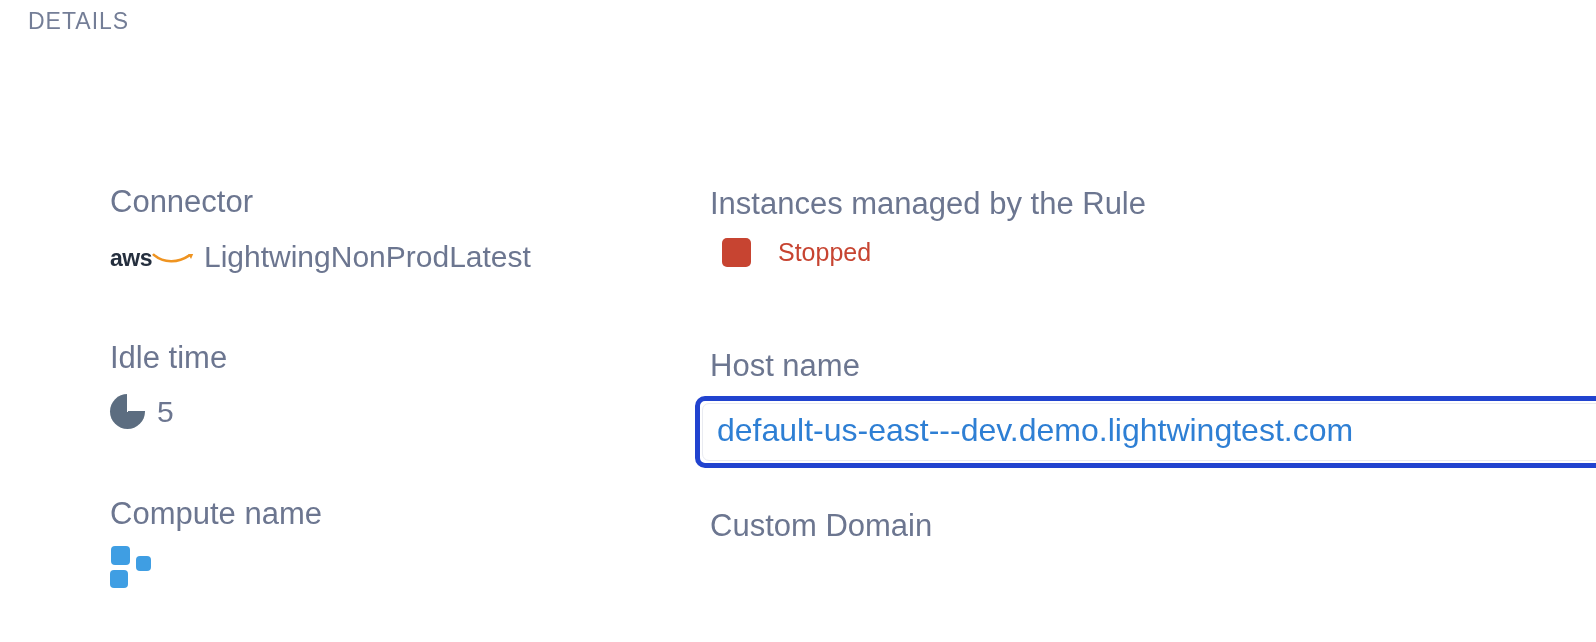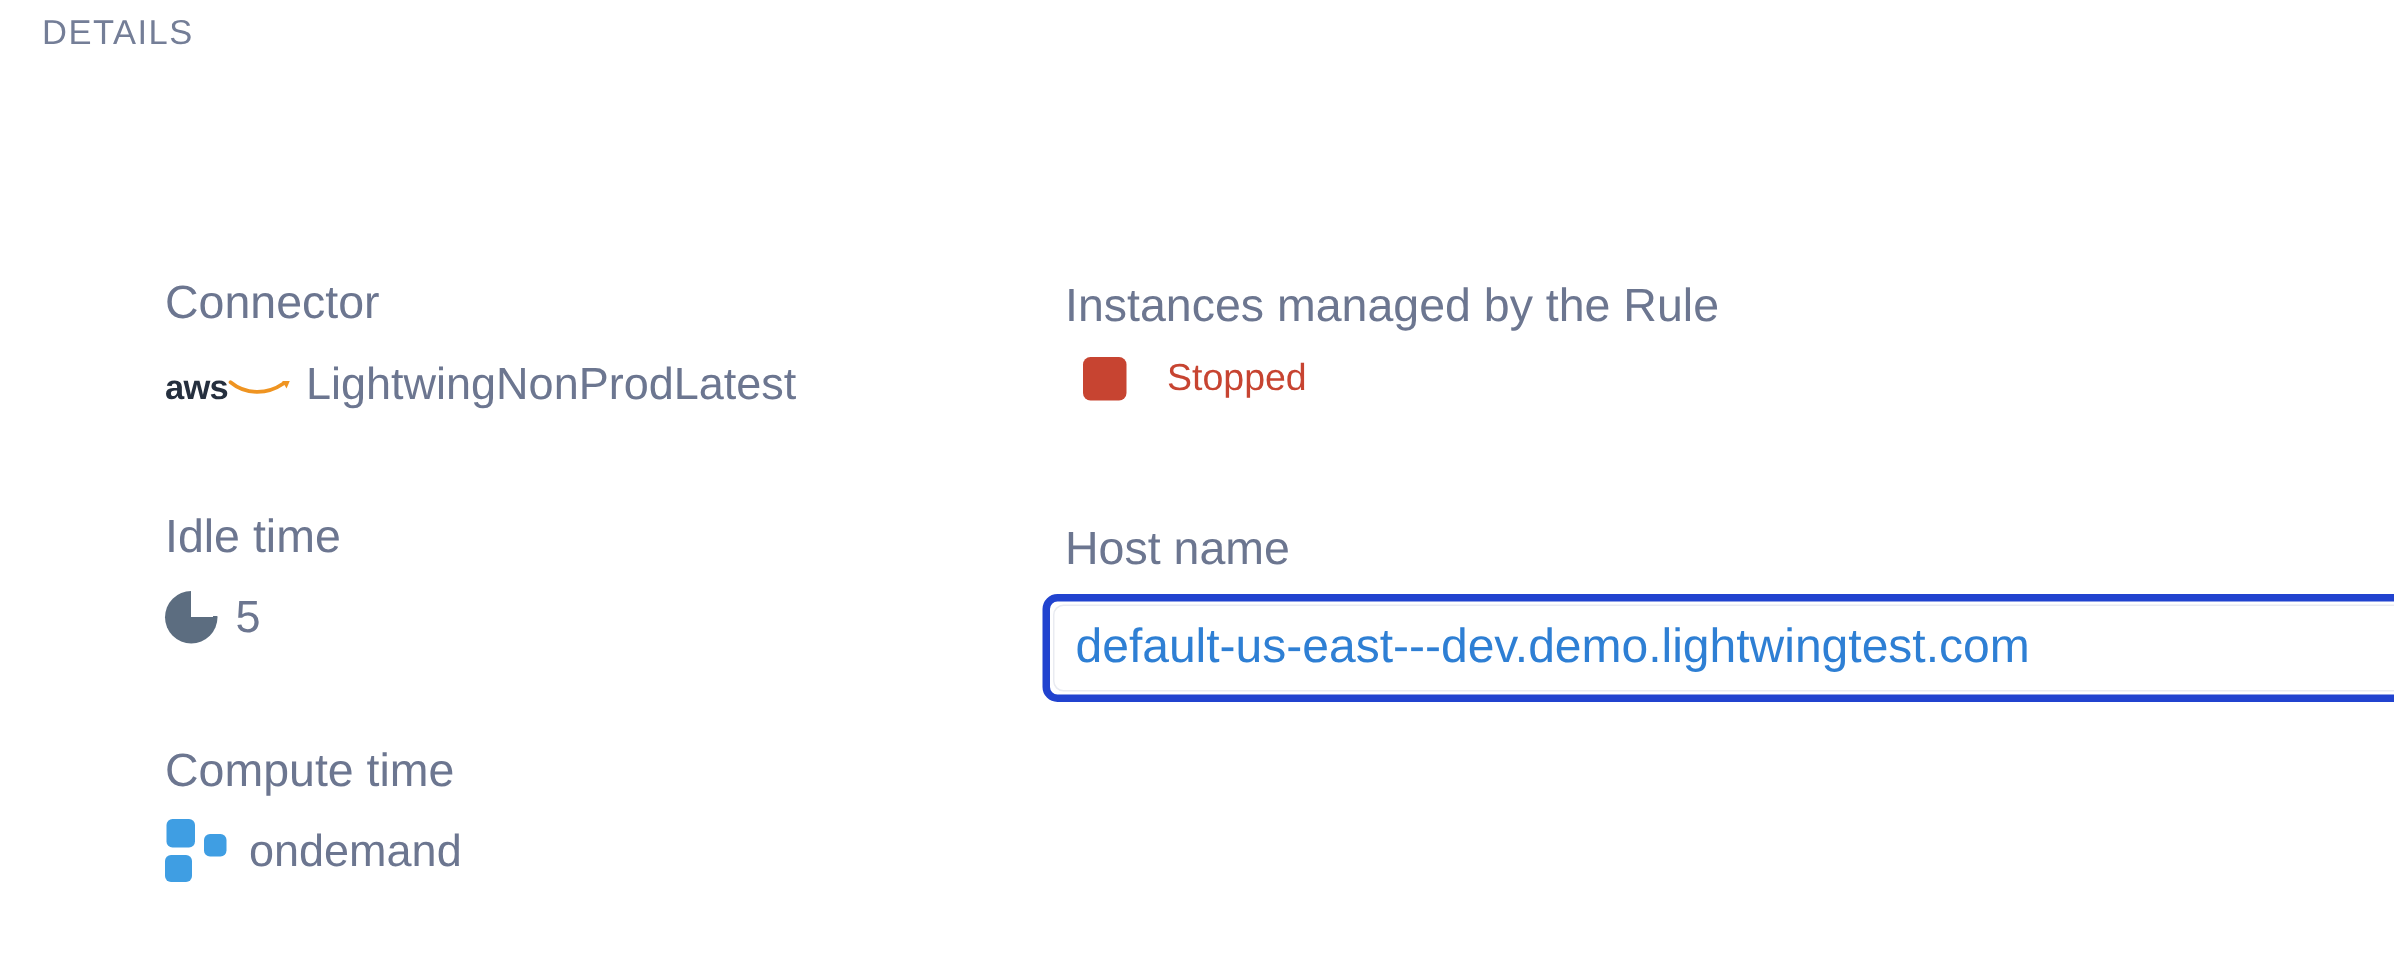--- a/index.html
+++ b/index.html
@@ -131,40 +131,40 @@
 
 <div class="field f-idle">
   <div class="field-label">Idle time</div>
   <div class="field-value-row">
     <span class="pie-icon"></span>
     <span>5</span>
   </div>
 </div>
 
 <div class="field f-compute">
-  <div class="field-label">Compute time</div>
+  <div class="field-label">Compute name</div>
   <div class="field-value-row" style="margin-top:16px;">
     <span class="compute-icon">
       <i class="sq sq-a"></i>
         <i class="sq sq-b"></i>
         <i class="sq sq-c"></i>
     </span>
-    <span>ondemand</span>
   </div>
 </div>
 
 <div class="field f-instances">
   <div class="field-label">Instances managed by the Rule</div>
   <div class="instances-row">
     <span class="status-square"></span>
     <span class="status-text">Stopped</span>
   </div>
 </div>
 
 <div class="field f-hostname">
   <div class="field-label">Host name</div>
   <div class="link-box-outer host-width">
     <div class="link-box-inner">default-us-east---dev.demo.lightwingtest.com</div>
   </div>
 </div>
 
 <div class="field f-customdom">
+  <div class="field-label">Custom Domain</div>
 </div>
 
 </body></html>

